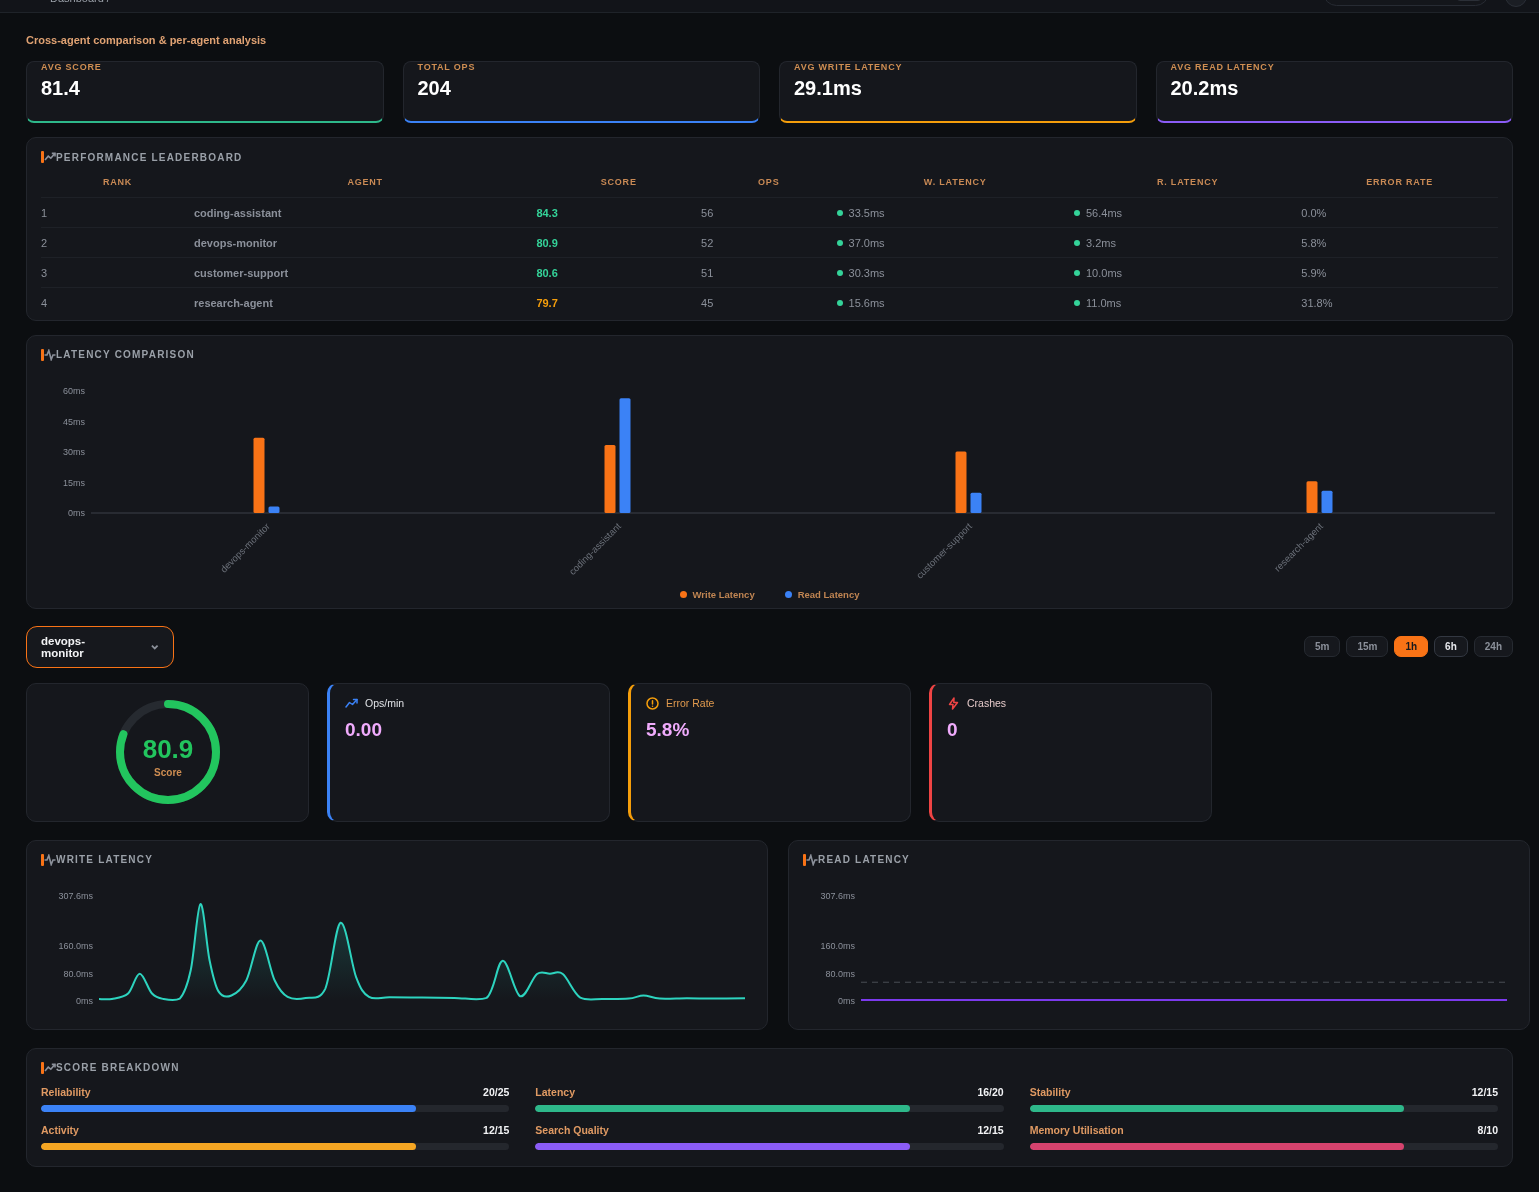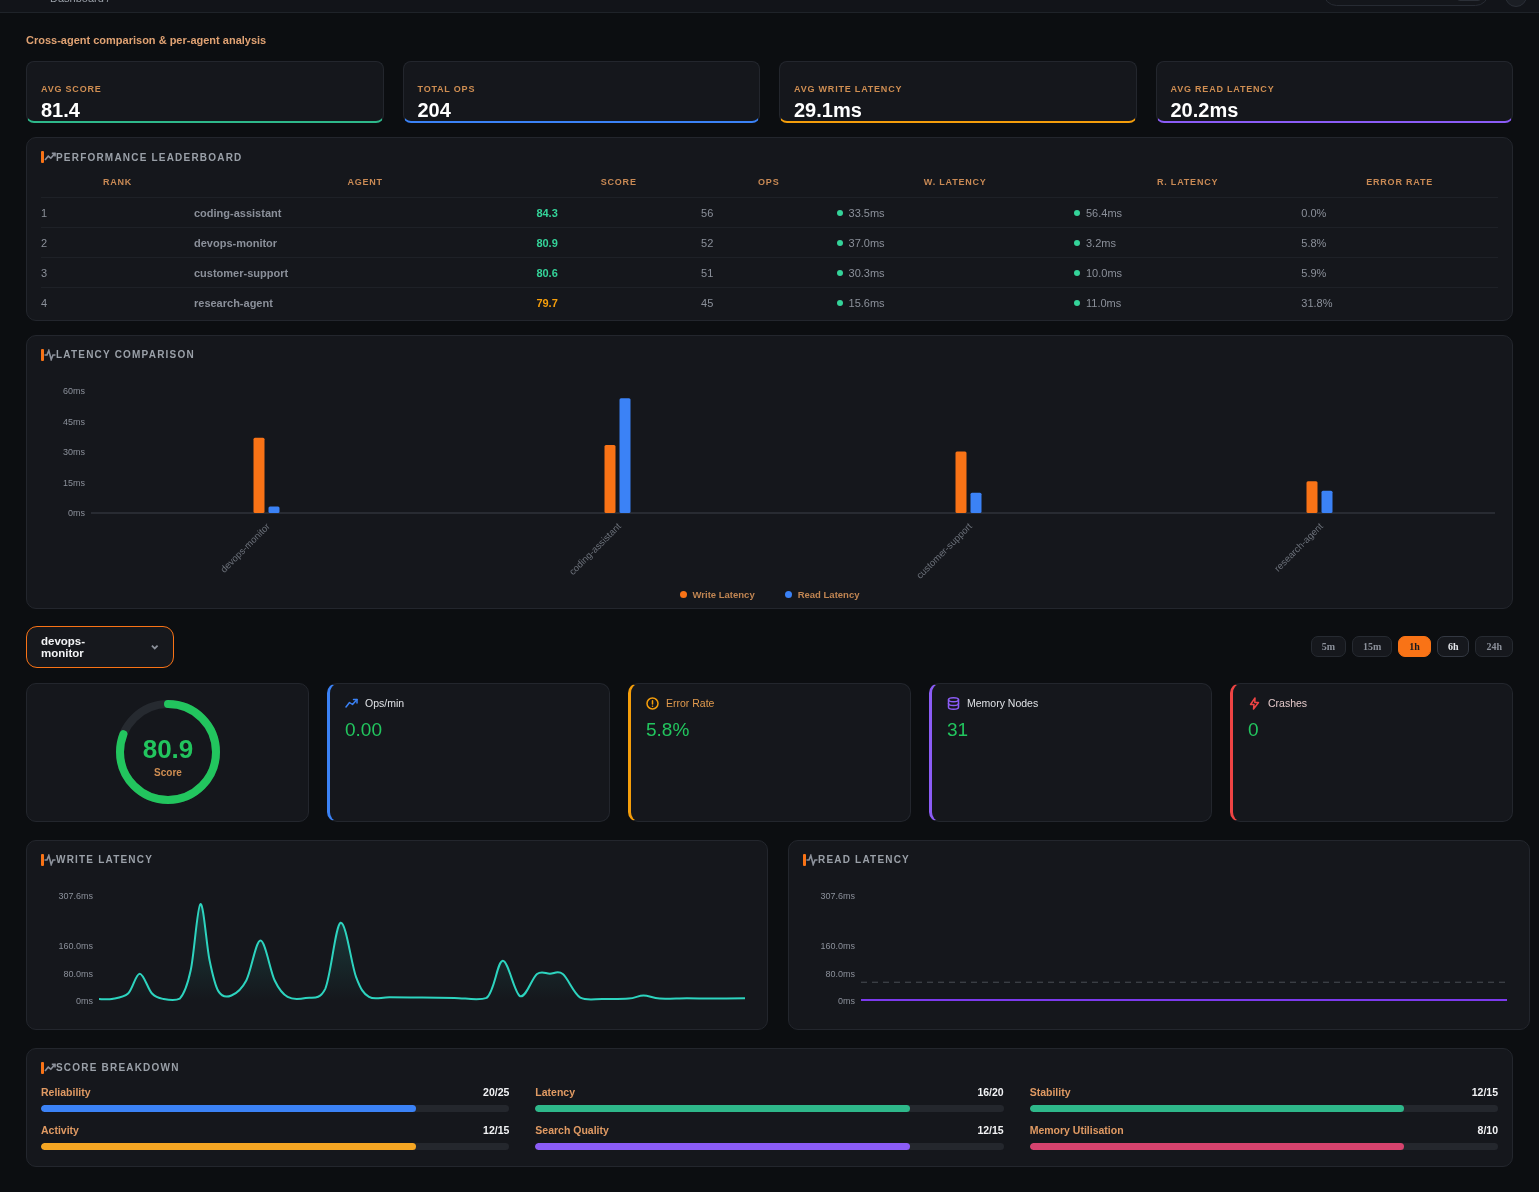--- a/index.html
+++ b/index.html
@@ -27,21 +27,21 @@
     position:absolute; right:12px; top:-15px; width:22px; height:22px;
     border-radius:50%; background:#1b1e24; border:1px solid #2b2f37;
   }
   .page { padding:0 26px; }
   
   .page-title { margin:21px 0 15px; font-size:11px; font-weight:bold; color:#e0a273; }
   
   .card { background:#15171c; border:1px solid #23262d; border-radius:10px; }
   
   .stat-grid { display:grid; grid-template-columns:repeat(4,1fr); gap:19px; }
-  .stat-card { height:62px; padding:22px 14px; border-radius:8px; border-bottom-width:2px; border-bottom-style:solid; }
+  .stat-card { height:62px; padding:0 14px; border-radius:8px; border-bottom-width:2px; border-bottom-style:solid; }
   .stat-label { font-size:9px; font-weight:bold; letter-spacing:.8px; color:#cf8e52; }
   .stat-value { font-size:20px; font-weight:bold; color:#fff; margin-top:5px; }
   
   .sec-head { display:flex; align-items:center; }
   .accent-bar { width:3px; height:12px; background:#f97316; border-radius:1px; display:inline-block; }
   .sec-title { font-size:10px; font-weight:bold; letter-spacing:1.2px; color:#9aa0a8; }
   .sec-icon { stroke:#8b909a; fill:none; stroke-width:1.6; }
   
   .leaderboard { margin-top:14px; padding:13px 14px 2px; }
   table.lb { width:100%; border-collapse:collapse; table-layout:fixed; }
@@ -60,30 +60,30 @@
   .agent-select {
     display:flex; align-items:center; gap:26px; background:#16181d;
     border:1.5px solid #f97316; border-radius:11px; padding:8px 14px;
     font-size:11.5px; font-weight:bold; color:#f2f3f5; cursor:pointer; width:148px; justify-content:space-between;
   }
   .chev { stroke:#8b909a; fill:none; stroke-width:1.8; }
   .time-group { display:flex; gap:6px; }
   .time-btn {
     font-size:10px; font-weight:bold; color:#8b909a; background:#16181d;
     border:1px solid #262a31; border-radius:7px; padding:4px 10px; cursor:pointer;
-    font-family:Liberation Serif, serif;
+    font-family:Liberation Sans, sans-serif;
   }
   .time-btn.active { background:#f97316; border-color:#f97316; color:#16181d; }
   .time-btn.hover { color:#e6e8ec; border-color:#333842; }
   
   .metric-grid { display:grid; grid-template-columns:repeat(5,1fr); gap:18px; }
   .metric-card { height:139px; padding:13px 15px; }
   .metric-card.accented { border-left-width:3px; border-left-style:solid; }
   .metric-head { display:flex; align-items:center; gap:7px; font-size:10.5px; font-weight:normal; }
-  .metric-value { font-size:19px; font-weight:normal; color:#22c55e; margin-top:9px; }
+  .metric-value { font-size:19px; font-weight:bold; color:#f0abfc; margin-top:9px; }
   .gauge-card { display:flex; align-items:center; justify-content:center; }
   
   .linecharts { display:grid; grid-template-columns:1fr 1fr; gap:20px; margin-top:18px; }
   .linechart-card { padding:13px 14px 6px; height:190px; }
   
   .breakdown { margin-top:18px; padding:13px 14px 16px; }
   .bd-grid { display:grid; grid-template-columns:repeat(3,1fr); column-gap:26px; row-gap:12px; margin-top:12px; }
   .bd-item .bd-row { display:flex; justify-content:space-between; align-items:baseline; margin-bottom:7px; }
   .bd-label { font-size:10.5px; font-weight:bold; color:#e09a63; }
   .bd-value { font-size:10.5px; font-weight:bold; color:#f2f3f5; }
@@ -274,31 +274,20 @@
         <div class="metric-head">
           <svg width="13" height="13" viewBox="0 0 13 13" style="stroke:#f59e0b;fill:none;stroke-width:1.5;stroke-linecap:round;stroke-linejoin:round;">
             <circle cx="6.5" cy="6.5" r="5.5"></circle>
             <line x1="6.5" y1="3.8" x2="6.5" y2="7"></line>
             <line x1="6.5" y1="9.2" x2="6.5" y2="9.3"></line>
           </svg>
           <span style="color: rgb(224, 154, 78);">Error Rate</span>
         </div>
         <div class="metric-value">5.8%</div>
       </div>
-      <div class="card metric-card accented" style="border-left-color: rgb(139, 92, 246);">
-        <div class="metric-head">
-          <svg width="13" height="13" viewBox="0 0 13 13" style="stroke:#8b5cf6;fill:none;stroke-width:1.5;stroke-linecap:round;stroke-linejoin:round;">
-            <ellipse cx="6.5" cy="2.8" rx="5" ry="2"></ellipse>
-            <path d="M1.5,2.8 V10.2 C1.5,11.3 3.7,12.2 6.5,12.2 C9.3,12.2 11.5,11.3 11.5,10.2 V2.8"></path>
-            <path d="M1.5,6.5 C1.5,7.6 3.7,8.5 6.5,8.5 C9.3,8.5 11.5,7.6 11.5,6.5"></path>
-          </svg>
-          <span style="color: rgb(223, 225, 229);">Memory Nodes</span>
-        </div>
-        <div class="metric-value">31</div>
-      </div>
       <div class="card metric-card accented" style="border-left-color: rgb(239, 68, 68);">
         <div class="metric-head">
           <svg width="13" height="13" viewBox="0 0 13 13" style="stroke:#ef4444;fill:none;stroke-width:1.5;stroke-linecap:round;stroke-linejoin:round;">
             <polygon points="7,1 2.5,7.5 6,7.5 5.5,12 10.5,5.5 6.8,5.5"></polygon>
           </svg>
           <span style="color: rgb(228, 201, 201);">Crashes</span>
         </div>
         <div class="metric-value">0</div>
       </div>
     </div>

